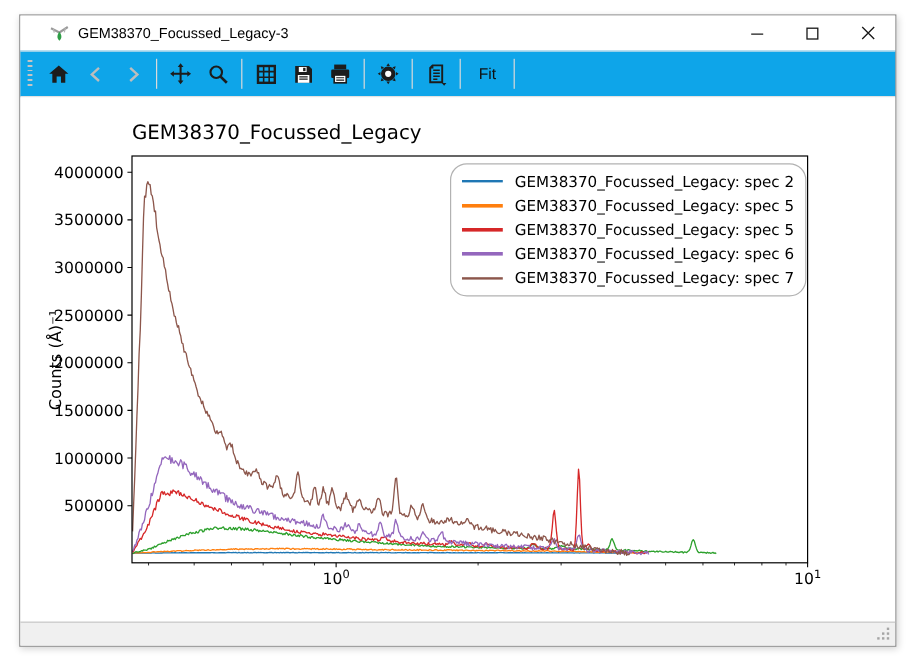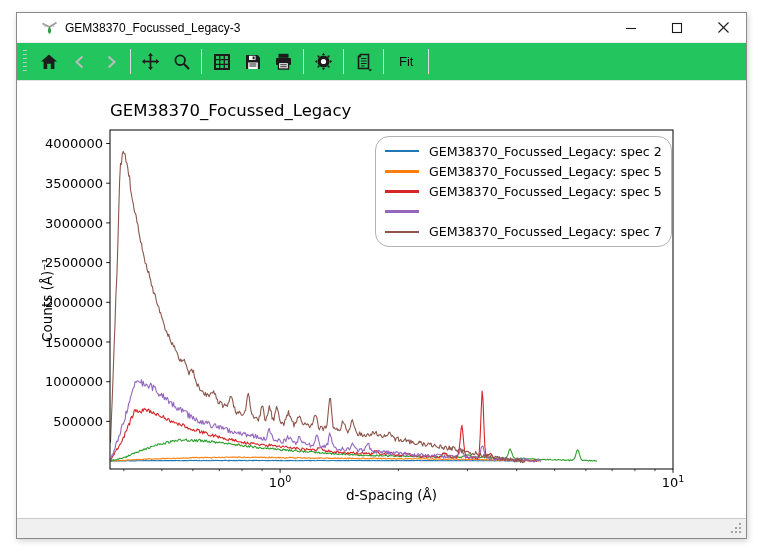--- a/index.html
+++ b/index.html
@@ -3,21 +3,21 @@
 <meta charset="utf-8">
 <style>
   *{box-sizing:border-box;margin:0;padding:0}
   html,body{width:767px;height:559px;background:#fff;font-family:"Liberation Sans",sans-serif;overflow:hidden;position:relative}
   .window{position:absolute;left:16px;top:12px;width:731px;height:527px;background:#fff;border:1px solid #8a8a8a;box-shadow:1px 2px 6px rgba(0,0,0,.18);display:flex;flex-direction:column}
   .titlebar{height:29px;display:flex;align-items:center;padding-left:24px;background:#fff;flex:0 0 auto}
   .app-icon{width:17px;height:17px;margin-right:7px;flex:0 0 auto}
   .title-text{font-size:12px;color:#000;white-space:nowrap}
   .win-controls{margin-left:auto;display:flex;height:100%}
   .win-btn{width:46px;height:100%;display:flex;align-items:center;justify-content:center}
-  .toolbar{height:39px;display:flex;align-items:center;background:#22c55e;border-top:1px solid #ededed;border-bottom:1px solid #e2e2e2;padding-left:4px;flex:0 0 auto}
+  .toolbar{height:39px;display:flex;align-items:center;background:#0ea5e9;border-top:1px solid #ededed;border-bottom:1px solid #e2e2e2;padding-left:4px;flex:0 0 auto}
   .tb-handle{width:4px;height:24px;margin:0 6px 0 2px;background:repeating-linear-gradient(to bottom,#c4c4c4 0 1.5px,rgba(0,0,0,0) 1.5px 4px)}
   .tb-btn{width:31px;height:31px;display:flex;align-items:center;justify-content:center;border-radius:3px}
   .tb-sep{width:1px;height:25px;background:#dadada;margin:0 4px}
   .fit-btn{font-size:13px;color:#101010;padding:0 11px;height:31px;display:flex;align-items:center}
   .canvas{flex:1;position:relative;background:#fff;overflow:hidden}
   #plot{position:absolute;left:0;top:0}
   .tl{font:13px "DejaVu Sans",sans-serif;fill:#000}
   .plot-title{position:absolute;left:93px;top:20px;width:563px;text-align:left;font:16.5px "DejaVu Sans",sans-serif;color:#000}
   .xlabel{position:absolute;left:93px;top:406px;width:563px;text-align:center;font:13.5px "DejaVu Sans",sans-serif;color:#000}
   .ylabel{position:absolute;left:-45px;top:211px;width:150px;text-align:center;transform:rotate(-90deg);font:13.5px "DejaVu Sans",sans-serif;color:#000}
@@ -180,37 +180,37 @@
         <text x="86" y="67.1" text-anchor="end" class="tl">4000000</text>
         <path d="M93.5 380.0L94.4 380.1L95.3 379.9L96.2 380.0L97.1 380.0L98.0 379.9L98.9 379.8L99.9 379.9L100.8 380.0L101.7 380.0L102.6 379.8L103.5 379.9L104.4 379.9L105.3 379.8L106.2 379.9L107.2 380.0L108.1 379.9L109.0 379.9L109.9 379.8L110.8 379.8L111.7 379.7L112.6 379.9L113.5 379.9L114.5 379.9L115.4 379.9L116.3 379.9L117.2 379.8L118.1 379.9L119.0 379.6L119.9 379.7L120.9 379.7L121.8 379.7L122.7 379.8L123.6 379.8L124.5 379.7L125.4 379.8L126.3 379.6L127.2 379.7L128.2 379.6L129.1 379.6L130.0 379.7L130.9 379.8L131.8 379.7L132.7 379.6L133.6 379.8L134.5 379.5L135.5 379.8L136.4 379.5L137.3 379.6L138.2 379.5L139.1 379.7L140.0 379.7L140.9 379.7L141.9 379.6L142.8 379.5L143.7 379.6L144.6 379.6L145.5 379.6L146.4 379.7L147.3 379.5L148.2 379.6L149.2 379.6L150.1 379.6L151.0 379.6L151.9 379.5L152.8 379.6L153.7 379.5L154.6 379.6L155.5 379.6L156.5 379.6L157.4 379.6L158.3 379.6L159.2 379.5L160.1 379.5L161.0 379.6L161.9 379.6L162.9 379.7L163.8 379.7L164.7 379.7L165.6 379.6L166.5 379.6L167.4 379.6L168.3 379.6L169.2 379.6L170.2 379.5L171.1 379.7L172.0 379.5L172.9 379.4L173.8 379.4L174.7 379.5L175.6 379.5L176.5 379.6L177.5 379.4L178.4 379.5L179.3 379.3L180.2 379.6L181.1 379.7L182.0 379.4L182.9 379.6L183.9 379.7L184.8 379.5L185.7 379.7L186.6 379.4L187.5 379.5L188.4 379.7L189.3 379.4L190.2 379.6L191.2 379.7L192.1 379.6L193.0 379.7L193.9 379.6L194.8 379.4L195.7 379.4L196.6 379.6L197.5 379.5L198.5 379.3L199.4 379.5L200.3 379.4L201.2 379.5L202.1 379.5L203.0 379.6L203.9 379.7L204.9 379.6L205.8 379.6L206.7 379.5L207.6 379.4L208.5 379.4L209.4 379.4L210.3 379.7L211.2 379.6L212.2 379.4L213.1 379.6L214.0 379.5L214.9 379.5L215.8 379.7L216.7 379.4L217.6 379.6L218.5 379.6L219.5 379.4L220.4 379.7L221.3 379.4L222.2 379.4L223.1 379.4L224.0 379.6L224.9 379.6L225.9 379.5L226.8 379.4L227.7 379.4L228.6 379.7L229.5 379.5L230.4 379.7L231.3 379.6L232.2 379.4L233.2 379.5L234.1 379.5L235.0 379.6L235.9 379.4L236.8 379.6L237.7 379.4L238.6 379.3L239.5 379.4L240.5 379.5L241.4 379.6L242.3 379.6L243.2 379.5L244.1 379.5L245.0 379.4L245.9 379.5L246.9 379.5L247.8 379.5L248.7 379.6L249.6 379.5L250.5 379.7L251.4 379.5L252.3 379.6L253.2 379.7L254.2 379.5L255.1 379.4L256.0 379.5L256.9 379.6L257.8 379.5L258.7 379.4L259.6 379.6L260.5 379.6L261.5 379.5L262.4 379.7L263.3 379.4L264.2 379.6L265.1 379.4L266.0 379.7L266.9 379.7L267.9 379.7L268.8 379.6L269.7 379.6L270.6 379.5L271.5 379.6L272.4 379.6L273.3 379.4L274.2 379.5L275.2 379.5L276.1 379.7L277.0 379.7L277.9 379.6L278.8 379.4L279.7 379.7L280.6 379.7L281.5 379.7L282.5 379.6L283.4 379.5L284.3 379.7L285.2 379.4L286.1 379.7L287.0 379.7L287.9 379.4L288.9 379.5L289.8 379.6L290.7 379.5L291.6 379.4L292.5 379.6L293.4 379.4L294.3 379.6L295.2 379.5L296.2 379.5L297.1 379.4L298.0 379.7L298.9 379.7L299.8 379.6L300.7 379.4L301.6 379.5L302.5 379.5L303.5 379.5L304.4 379.4L305.3 379.5L306.2 379.6L307.1 379.4L308.0 379.5L308.9 379.7L309.9 379.7L310.8 379.7L311.7 379.7L312.6 379.6L313.5 379.7L314.4 379.5L315.3 379.5L316.2 379.5L317.2 379.5L318.1 379.7L319.0 379.5L319.9 379.7L320.8 379.4L321.7 379.6L322.6 379.5L323.5 379.6L324.5 379.6L325.4 379.7L326.3 379.7L327.2 379.6L328.1 379.6L329.0 379.6L329.9 379.7L330.9 379.6L331.8 379.6L332.7 379.7L333.6 379.5L334.5 379.5L335.4 379.5L336.3 379.5L337.2 379.5L338.2 379.5L339.1 379.6L340.0 379.7L340.9 379.4L341.8 379.4L342.7 379.4L343.6 379.5L344.5 379.6L345.5 379.6L346.4 379.7L347.3 379.6L348.2 379.7L349.1 379.5L350.0 379.7L350.9 379.5L351.9 379.6L352.8 379.6L353.7 379.7L354.6 379.7L355.5 379.4L356.4 379.5L357.3 379.6L358.2 379.6L359.2 379.7L360.1 379.7L361.0 379.6L361.9 379.5L362.8 379.7L363.7 379.7L364.6 379.7L365.5 379.6L366.5 379.7L367.4 379.5L368.3 379.7L369.2 379.6L370.1 379.7L371.0 379.5L371.9 379.6L372.8 379.7L373.8 379.7L374.7 379.5L375.6 379.6L376.5 379.6L377.4 379.7L378.3 379.7L379.2 379.5L380.2 379.8L381.1 379.5L382.0 379.5L382.9 379.7L383.8 379.7L384.7 379.5L385.6 379.7L386.5 379.7L387.5 379.6L388.4 379.6L389.3 379.6L390.2 379.8L391.1 379.6L392.0 379.6L392.9 379.6L393.8 379.5L394.8 379.6L395.7 379.7L396.6 379.5L397.5 379.6L398.4 379.5L399.3 379.5L400.2 379.5L401.2 379.5L402.1 379.5L403.0 379.6L403.9 379.7L404.8 379.8L405.7 379.8L406.6 379.5L407.5 379.6L408.5 379.6L409.4 379.5L410.3 379.6L411.2 379.7L412.1 379.6L413.0 379.5L413.9 379.6L414.8 379.6L415.8 379.5L416.7 379.8L417.6 379.7L418.5 379.6L419.4 379.7L420.3 379.5L421.2 379.8L422.2 379.7L423.1 379.8L424.0 379.8L424.9 379.7L425.8 379.6L426.7 379.8L427.6 379.8L428.5 379.8L429.5 379.8L430.4 379.8L431.3 379.6L432.2 379.8L433.1 379.7L434.0 379.6L434.9 379.8L435.8 379.8L436.8 379.8L437.7 379.8L438.6 379.5L439.5 379.6L440.4 379.7L441.3 379.7L442.2 379.7L443.2 379.5L444.1 379.8L445.0 379.7L445.9 379.7L446.8 379.7L447.7 379.8L448.6 379.6L449.5 379.7L450.5 379.7L451.4 379.7L452.3 379.8L453.2 379.7L454.1 379.8L455.0 379.8L455.9 379.6L456.8 379.8L457.8 379.7L458.7 379.7L459.6 379.8L460.5 379.8L461.4 379.9L462.3 379.8L463.2 379.8L464.2 379.7L465.1 379.7L466.0 379.9L466.9 379.7L467.8 379.7L468.7 379.7L469.6 379.7L470.5 379.7L471.5 379.8L472.4 379.7L473.3 379.8L474.2 379.6L475.1 379.7L476.0 379.6L476.9 379.7L477.8 379.9L478.8 379.7L479.7 379.7L480.6 379.6L481.5 379.6L482.4 379.9L483.3 379.8L484.2 379.7L485.2 379.8L486.1 379.7L487.0 379.8L487.9 379.7L488.8 379.9L489.7 379.9L490.6 379.8L491.5 379.9L492.5 379.8L493.4 379.9L494.3 380.0L495.2 380.0L496.1 379.8L497.0 380.0L497.9 380.0L498.8 379.9L499.8 379.9L500.7 379.9L501.6 379.8L502.5 380.0L503.4 379.9L504.3 380.0L505.2 379.9L506.2 379.9L507.1 380.0L508.0 379.8" fill="none" stroke="#1f77b4" stroke-width="1.1" stroke-linejoin="round" clip-path="url(#fc)"></path>
         <path d="M93.5 380.1L94.4 379.8L95.3 379.8L96.2 379.7L97.1 379.6L98.0 380.0L98.9 379.6L99.9 379.8L100.8 379.8L101.7 379.4L102.6 379.4L103.5 379.6L104.4 379.5L105.3 379.5L106.2 379.3L107.2 379.4L108.1 379.6L109.0 379.4L109.9 378.9L110.8 378.8L111.7 378.8L112.6 379.2L113.5 378.9L114.5 378.8L115.4 378.8L116.3 378.7L117.2 378.5L118.1 378.7L119.0 378.9L119.9 378.3L120.8 378.6L121.8 378.6L122.7 378.3L123.6 378.7L124.5 378.8L125.4 378.4L126.3 378.4L127.2 378.0L128.1 378.0L129.1 378.4L130.0 378.1L130.9 377.9L131.8 377.9L132.7 377.8L133.6 377.8L134.5 378.5L135.5 378.2L136.4 378.0L137.3 377.9L138.2 377.7L139.1 377.9L140.0 377.8L140.9 378.1L141.8 377.8L142.8 378.0L143.7 377.9L144.6 377.8L145.5 377.2L146.4 377.4L147.3 377.4L148.2 377.9L149.1 377.2L150.1 377.6L151.0 377.2L151.9 377.2L152.8 377.3L153.7 377.7L154.6 377.7L155.5 377.4L156.4 377.1L157.4 377.4L158.3 377.6L159.2 377.4L160.1 377.1L161.0 377.0L161.9 377.3L162.8 377.5L163.7 377.0L164.7 377.1L165.6 377.3L166.5 376.8L167.4 377.0L168.3 377.1L169.2 377.0L170.1 377.1L171.1 377.3L172.0 377.0L172.9 376.8L173.8 376.6L174.7 376.9L175.6 376.3L176.5 376.9L177.4 376.3L178.4 376.8L179.3 376.2L180.2 376.5L181.1 376.8L182.0 377.1L182.9 376.4L183.8 376.7L184.7 376.4L185.7 376.6L186.6 377.0L187.5 376.4L188.4 376.3L189.3 376.6L190.2 376.3L191.1 376.6L192.0 376.5L193.0 376.5L193.9 377.1L194.8 376.9L195.7 376.2L196.6 376.3L197.5 376.3L198.4 376.4L199.3 376.6L200.3 376.5L201.2 376.5L202.1 376.1L203.0 376.5L203.9 376.7L204.8 376.1L205.7 376.4L206.7 376.7L207.6 376.6L208.5 376.0L209.4 376.0L210.3 376.1L211.2 376.2L212.1 376.4L213.0 376.3L214.0 375.9L214.9 376.6L215.8 375.8L216.7 376.2L217.6 376.1L218.5 376.1L219.4 376.1L220.3 376.7L221.3 375.9L222.2 375.9L223.1 376.0L224.0 376.1L224.9 376.7L225.8 376.7L226.7 376.0L227.6 376.0L228.6 376.8L229.5 376.5L230.4 376.4L231.3 376.4L232.2 376.5L233.1 376.8L234.0 376.6L234.9 376.3L235.9 376.4L236.8 375.9L237.7 376.3L238.6 376.1L239.5 376.2L240.4 376.4L241.3 376.3L242.3 376.9L243.2 376.0L244.1 376.3L245.0 376.0L245.9 376.7L246.8 376.3L247.7 376.1L248.6 376.9L249.6 376.8L250.5 376.7L251.4 376.9L252.3 376.0L253.2 376.8L254.1 376.7L255.0 376.0L255.9 376.4L256.9 376.7L257.8 376.8L258.7 376.5L259.6 376.9L260.5 376.8L261.4 376.1L262.3 377.0L263.2 376.3L264.2 376.9L265.1 376.7L266.0 376.6L266.9 376.9L267.8 377.2L268.7 377.2L269.6 376.5L270.5 377.0L271.5 376.8L272.4 376.3L273.3 376.4L274.2 376.3L275.1 376.5L276.0 376.4L276.9 377.2L277.9 376.9L278.8 377.1L279.7 377.2L280.6 376.4L281.5 376.5L282.4 376.7L283.3 376.6L284.2 377.0L285.2 377.1L286.1 376.8L287.0 377.1L287.9 376.6L288.8 377.4L289.7 377.0L290.6 377.1L291.5 376.8L292.5 376.7L293.4 377.4L294.3 377.2L295.2 377.0L296.1 377.3L297.0 377.4L297.9 377.4L298.8 377.1L299.8 377.1L300.7 377.2L301.6 376.8L302.5 377.5L303.4 376.8L304.3 376.8L305.2 377.1L306.1 377.3L307.1 377.2L308.0 377.6L308.9 377.1L309.8 376.7L310.7 377.0L311.6 377.4L312.5 377.3L313.5 377.5L314.4 377.4L315.3 377.3L316.2 377.5L317.1 377.5L318.0 376.8L318.9 377.5L319.8 377.4L320.8 376.9L321.7 377.1L322.6 377.6L323.5 377.4L324.4 376.9L325.3 377.5L326.2 377.7L327.1 377.6L328.1 377.1L329.0 377.6L329.9 377.6L330.8 376.9L331.7 377.8L332.6 376.9L333.5 377.0L334.4 377.7L335.4 377.4L336.3 377.4L337.2 377.5L338.1 377.5L339.0 377.6L339.9 377.8L340.8 377.1L341.8 377.3L342.7 377.7L343.6 377.8L344.5 377.6L345.4 377.1L346.3 377.0L347.2 377.3L348.1 377.9L349.1 377.6L350.0 377.5L350.9 377.6L351.8 377.8L352.7 377.9L353.6 377.1L354.5 377.8L355.4 377.1L356.4 377.1L357.3 377.1L358.2 377.2L359.1 377.2L360.0 377.9L360.9 377.4L361.8 377.4L362.7 377.8L363.7 377.2L364.6 378.0L365.5 377.5L366.4 377.4L367.3 377.5L368.2 377.3L369.1 378.0L370.0 377.8L371.0 377.5L371.9 377.5L372.8 377.6L373.7 377.9L374.6 377.9L375.5 378.0L376.4 377.6L377.4 377.4L378.3 377.9L379.2 378.2L380.1 377.7L381.0 377.9L381.9 377.6L382.8 377.6L383.7 377.9L384.7 377.6L385.6 378.0L386.5 378.2L387.4 377.9L388.3 377.5L389.2 377.8L390.1 378.1L391.0 377.5L392.0 377.7L392.9 377.6L393.8 377.7L394.7 377.9L395.6 378.2L396.5 377.7L397.4 377.5L398.3 377.5L399.3 377.8L400.2 378.1L401.1 377.8L402.0 377.5L402.9 378.0L403.8 377.9L404.7 378.0L405.6 378.0L406.6 377.8L407.5 377.6L408.4 378.1L409.3 377.7L410.2 377.7L411.1 378.4L412.0 378.2L413.0 378.2L413.9 377.9L414.8 378.0L415.7 377.6L416.6 378.4L417.5 378.4L418.4 378.1L419.3 377.9L420.3 378.0L421.2 378.2L422.1 378.3L423.0 377.8L423.9 378.4L424.8 378.5L425.7 378.5L426.6 378.3L427.6 377.9L428.5 378.5L429.4 378.3L430.3 378.4L431.2 378.3L432.1 377.8L433.0 378.2L433.9 378.2L434.9 378.0L435.8 377.8L436.7 378.4L437.6 378.1L438.5 377.9L439.4 377.9L440.3 378.0L441.2 378.6L442.2 378.6L443.1 378.3L444.0 378.2L444.9 378.1L445.8 378.2L446.7 378.4L447.6 378.7L448.6 378.3L449.5 378.7L450.4 378.8L451.3 378.2L452.2 378.7L453.1 378.1L454.0 378.6L454.9 378.2L455.9 378.6L456.8 378.7L457.7 378.3L458.6 378.2L459.5 378.4L460.4 378.4L461.3 378.3L462.2 378.4L463.2 378.8L464.1 378.7L465.0 378.4L465.9 378.7L466.8 378.6L467.7 378.9L468.6 378.8L469.5 378.5L470.5 378.9L471.4 379.1L472.3 378.7L473.2 378.7L474.1 378.7L475.0 378.7L475.9 379.0L476.8 378.7L477.8 378.8L478.7 378.7L479.6 379.2L480.5 379.3L481.4 379.3L482.3 379.3L483.2 379.3L484.2 378.8L485.1 378.7L486.0 379.3L486.9 379.3L487.8 379.1L488.7 379.1L489.6 379.1L490.5 378.8L491.5 379.4L492.4 378.9L493.3 379.4L494.2 379.5L495.1 379.0L496.0 379.4L496.9 379.5L497.8 379.3L498.8 379.4L499.7 379.4L500.6 379.2L501.5 379.4L502.4 379.2L503.3 379.4L504.2 379.7L505.1 379.4L506.1 379.7L507.0 379.3L507.9 379.5L508.8 379.7L509.7 379.6L510.6 379.9L511.5 379.6L512.4 379.5L513.4 379.5L514.3 379.9L515.2 379.6L516.1 379.8L517.0 379.9L517.9 380.0L518.8 379.8L519.8 379.9" fill="none" stroke="#ff7f0e" stroke-width="1.1" stroke-linejoin="round" clip-path="url(#fc)"></path>
         <path d="M93.5 380.3L94.4 380.1L95.3 379.3L96.2 378.8L97.1 378.9L98.0 379.2L98.9 378.8L99.9 378.7L100.8 377.9L101.7 378.2L102.6 377.3L103.5 377.5L104.4 377.5L105.3 377.6L106.3 376.5L107.2 376.2L108.1 375.9L109.0 376.6L109.9 375.1L110.8 375.7L111.7 374.1L112.7 374.8L113.6 374.1L114.5 373.1L115.4 372.6L116.3 372.4L117.2 372.4L118.1 371.5L119.1 371.7L120.0 371.0L120.9 371.5L121.8 371.1L122.7 369.2L123.6 369.8L124.5 369.3L125.5 369.7L126.4 368.0L127.3 368.6L128.2 367.6L129.1 368.6L130.0 367.0L130.9 366.6L131.9 367.5L132.8 367.2L133.7 365.3L134.6 365.4L135.5 365.2L136.4 365.3L137.3 365.3L138.3 363.8L139.2 364.1L140.1 364.6L141.0 362.8L141.9 362.7L142.8 363.7L143.7 362.9L144.7 363.3L145.6 363.5L146.5 361.9L147.4 363.0L148.3 363.0L149.2 361.0L150.1 360.6L151.1 360.6L152.0 362.2L152.9 362.0L153.8 359.8L154.7 360.5L155.6 359.4L156.5 359.7L157.5 360.6L158.4 359.3L159.3 359.9L160.2 360.2L161.1 359.0L162.0 358.2L162.9 358.3L163.9 359.1L164.8 360.1L165.7 359.3L166.6 359.1L167.5 359.3L168.4 358.4L169.3 358.1L170.3 360.2L171.2 359.6L172.1 360.3L173.0 360.3L173.9 359.0L174.8 358.5L175.7 360.1L176.7 360.4L177.6 358.6L178.5 360.2L179.4 358.8L180.3 360.7L181.2 359.2L182.1 358.4L183.1 358.5L184.0 360.8L184.9 359.1L185.8 360.2L186.7 360.9L187.6 359.0L188.5 360.4L189.5 359.2L190.4 360.9L191.3 361.1L192.2 360.2L193.1 361.7L194.0 361.1L194.9 359.6L195.9 360.2L196.8 361.2L197.7 360.6L198.6 362.1L199.5 361.0L200.4 361.7L201.3 361.8L202.3 360.8L203.2 361.8L204.1 361.8L205.0 361.6L205.9 361.4L206.8 362.1L207.7 362.9L208.7 362.2L209.6 362.8L210.5 363.1L211.4 361.9L212.3 362.6L213.2 362.3L214.1 363.1L215.1 363.5L216.0 363.3L216.9 363.7L217.8 363.4L218.7 364.6L219.6 363.7L220.5 364.4L221.5 362.8L222.4 363.5L223.3 365.0L224.2 364.0L225.1 364.5L226.0 365.5L226.9 365.5L227.9 364.2L228.8 364.6L229.7 365.8L230.6 365.9L231.5 364.9L232.4 366.2L233.3 364.6L234.3 365.0L235.2 365.6L236.1 366.8L237.0 365.8L237.9 365.1L238.8 365.7L239.7 367.2L240.7 366.7L241.6 367.5L242.5 366.2L243.4 366.2L244.3 367.5L245.2 367.3L246.1 367.9L247.1 367.0L248.0 367.0L248.9 367.1L249.8 367.7L250.7 366.7L251.6 367.8L252.5 368.1L253.5 367.0L254.4 367.8L255.3 367.3L256.2 367.0L257.1 368.4L258.0 367.6L258.9 368.5L259.9 368.6L260.8 367.8L261.7 368.0L262.6 368.4L263.5 369.4L264.4 369.6L265.3 369.5L266.3 367.9L267.2 369.0L268.1 368.4L269.0 369.6L269.9 368.6L270.8 368.9L271.7 370.1L272.7 368.6L273.6 370.0L274.5 368.9L275.4 370.5L276.3 370.4L277.2 369.6L278.1 369.3L279.1 369.3L280.0 369.9L280.9 370.5L281.8 370.7L282.7 371.0L283.6 369.8L284.5 370.0L285.5 370.0L286.4 371.2L287.3 370.1L288.2 370.9L289.1 371.0L290.0 370.8L290.9 371.3L291.9 371.2L292.8 370.2L293.7 370.4L294.6 370.5L295.5 370.4L296.4 370.8L297.3 371.0L298.3 372.0L299.2 370.8L300.1 371.7L301.0 371.9L301.9 371.2L302.8 372.4L303.7 372.3L304.7 372.2L305.6 371.3L306.5 372.5L307.4 372.2L308.3 371.6L309.2 372.2L310.1 372.8L311.1 372.2L312.0 372.1L312.9 372.3L313.8 372.1L314.7 373.3L315.6 371.9L316.5 372.9L317.5 373.2L318.4 372.5L319.3 372.7L320.2 373.2L321.1 373.4L322.0 373.2L322.9 373.2L323.9 373.2L324.8 373.1L325.7 373.6L326.6 372.4L327.5 372.8L328.4 373.9L329.3 372.9L330.3 372.9L331.2 373.4L332.1 374.0L333.0 374.1L333.9 373.6L334.8 373.2L335.7 374.1L336.7 373.6L337.6 373.7L338.5 374.0L339.4 373.8L340.3 373.8L341.2 374.5L342.1 374.6L343.1 374.5L344.0 373.6L344.9 374.8L345.8 374.6L346.7 375.0L347.6 374.2L348.5 374.3L349.5 374.3L350.4 374.6L351.3 374.7L352.2 374.2L353.1 374.9L354.0 373.7L354.9 375.1L355.9 374.6L356.8 375.1L357.7 374.8L358.6 375.1L359.5 373.9L360.4 374.2L361.3 375.1L362.3 374.9L363.2 374.3L364.1 374.1L365.0 375.1L365.9 375.0L366.8 374.8L367.7 374.8L368.7 374.4L369.6 374.2L370.5 375.5L371.4 375.4L372.3 374.4L373.2 374.7L374.1 374.8L375.1 374.8L376.0 374.8L376.9 375.3L377.8 375.5L378.7 375.1L379.6 375.1L380.5 374.7L381.5 375.5L382.4 375.7L383.3 375.2L384.2 375.8L385.1 374.8L386.0 374.7L386.9 375.3L387.9 375.0L388.8 375.8L389.7 375.3L390.6 375.0L391.5 375.5L392.4 375.2L393.3 375.3L394.3 375.5L395.2 375.7L396.1 375.8L397.0 375.7L397.9 375.6L398.8 375.1L399.7 375.9L400.7 375.8L401.6 375.7L402.5 376.3L403.4 376.3L404.3 375.8L405.2 375.8L406.1 376.2L407.1 375.1L408.0 375.6L408.9 375.4L409.8 376.3L410.7 376.2L411.6 376.3L412.5 375.4L413.5 376.2L414.4 375.4L415.3 375.8L416.2 375.8L417.1 376.0L418.0 376.5L418.9 376.6L419.9 375.2L420.8 376.0L421.7 376.2L422.6 375.5L423.5 374.9L424.4 375.0L425.3 373.5L426.3 372.9L427.2 372.0L428.1 372.2L429.0 373.5L429.9 374.1L430.8 374.2L431.7 375.9L432.7 375.3L433.6 376.6L434.5 376.7L435.4 375.8L436.3 376.2L437.2 375.7L438.1 376.4L439.1 375.9L440.0 375.5L440.9 376.2L441.8 375.9L442.7 376.8L443.6 376.1L444.5 376.4L445.5 375.3L446.4 375.1L447.3 374.9L448.2 374.2L449.1 373.6L450.0 374.4L450.9 373.7L451.9 374.3L452.8 374.1L453.7 374.4L454.6 375.5L455.5 375.7L456.4 375.8L457.3 375.9L458.3 376.2L459.2 376.1L460.1 375.9L461.0 376.3L461.9 376.5L462.8 377.0L463.7 376.4L464.7 376.3L465.6 376.0L466.5 375.9L467.4 377.0L468.3 376.2L469.2 376.0L470.1 377.1L471.1 376.7L472.0 376.4L472.9 376.4L473.8 377.4L474.7 376.7L475.6 376.8L476.5 376.2L477.5 376.8L478.4 377.4L479.3 377.2L480.2 376.3L481.1 377.1L482.0 377.1L482.9 377.2L483.9 376.9L484.8 377.3L485.7 377.3L486.6 377.6L487.5 377.5L488.4 376.5L489.3 376.7L490.3 375.0L491.2 372.9L492.1 369.3L493.0 367.9L493.9 369.6L494.8 371.7L495.7 374.4L496.7 376.6L497.6 377.1L498.5 377.7L499.4 377.3L500.3 377.9L501.2 378.1L502.1 377.8L503.1 377.5L504.0 376.9L504.9 378.0L505.8 377.5L506.7 377.1L507.6 377.3L508.5 377.8L509.5 377.9L510.4 378.3L511.3 377.7L512.2 378.1L513.1 377.8L514.0 378.2L514.9 377.8L515.9 377.4L516.8 378.3L517.7 377.9L518.6 378.4L519.5 378.6L520.4 378.2L521.3 377.9L522.3 378.5L523.2 378.7L524.1 378.6L525.0 378.6L525.9 378.4L526.8 378.5L527.7 378.3L528.7 379.0L529.6 378.7L530.5 378.2L531.4 379.0L532.3 378.3L533.2 378.2L534.1 378.7L535.1 379.0L536.0 379.1L536.9 378.8L537.8 378.4L538.7 379.0L539.6 379.1L540.5 379.0L541.5 378.4L542.4 378.7L543.3 378.8L544.2 379.4L545.1 379.1L546.0 378.5L546.9 379.2L547.9 379.1L548.8 379.6L549.7 379.0L550.6 379.0L551.5 378.7L552.4 379.8L553.3 378.9L554.3 379.1L555.2 379.5L556.1 378.6L557.0 378.0L557.9 376.6L558.8 373.7L559.7 370.1L560.7 368.8L561.6 370.0L562.5 373.4L563.4 376.2L564.3 378.4L565.2 379.4L566.1 379.5L567.1 379.1L568.0 379.4L568.9 379.4L569.8 379.3L570.7 379.5L571.6 380.1L572.5 379.2L573.5 379.9L574.4 379.6L575.3 380.1L576.2 379.8L577.1 379.3L578.0 380.1L578.9 379.8L579.9 380.3" fill="none" stroke="#2ca02c" stroke-width="1.1" stroke-linejoin="round" clip-path="url(#fc)"></path>
         <path d="M93.5 379.0L94.4 378.2L95.3 375.9L96.2 374.6L97.1 373.7L98.0 370.8L98.9 369.5L99.9 367.6L100.8 368.4L101.7 365.9L102.6 363.7L103.5 363.0L104.4 361.5L105.3 359.5L106.2 356.1L107.2 356.5L108.1 351.4L109.0 350.2L109.9 349.1L110.8 344.9L111.7 342.6L112.6 343.8L113.5 337.8L114.5 335.4L115.4 336.9L116.3 334.0L117.2 329.4L118.1 328.5L119.0 330.9L119.9 328.8L120.9 331.4L121.8 330.9L122.7 330.0L123.6 331.1L124.5 332.0L125.4 328.1L126.3 330.1L127.2 327.3L128.2 328.3L129.1 328.7L130.0 330.5L130.9 328.4L131.8 328.0L132.7 331.8L133.6 329.5L134.5 332.0L135.5 332.4L136.4 330.7L137.3 332.5L138.2 333.3L139.1 334.5L140.0 332.6L140.9 332.6L141.9 334.6L142.8 335.2L143.7 335.9L144.6 336.4L145.5 336.0L146.4 334.4L147.3 337.5L148.2 337.2L149.2 339.1L150.1 339.3L151.0 337.5L151.9 337.8L152.8 340.2L153.7 341.4L154.6 339.9L155.5 341.1L156.5 340.3L157.4 341.9L158.3 341.7L159.2 341.8L160.1 342.4L161.0 344.2L161.9 342.0L162.9 343.5L163.8 344.4L164.7 345.1L165.6 342.9L166.5 343.1L167.4 344.2L168.3 346.8L169.2 346.6L170.2 346.1L171.1 348.1L172.0 347.4L172.9 347.7L173.8 348.8L174.7 348.6L175.6 349.5L176.5 348.4L177.5 350.1L178.4 350.0L179.3 350.0L180.2 348.0L181.1 348.8L182.0 348.5L182.9 352.0L183.9 351.3L184.8 349.9L185.7 352.9L186.6 350.1L187.5 352.1L188.4 350.9L189.3 351.2L190.2 352.3L191.2 354.2L192.1 354.8L193.0 354.9L193.9 355.1L194.8 354.6L195.7 353.0L196.6 355.9L197.5 354.6L198.5 353.6L199.4 355.2L200.3 355.3L201.2 357.1L202.1 354.8L203.0 356.6L203.9 356.6L204.9 356.7L205.8 356.6L206.7 358.1L207.6 357.1L208.5 358.4L209.4 358.7L210.3 359.1L211.2 359.7L212.2 357.6L213.1 358.3L214.0 358.9L214.9 357.5L215.8 359.9L216.7 358.7L217.6 360.2L218.5 358.4L219.5 360.0L220.4 360.7L221.3 360.8L222.2 360.7L223.1 361.0L224.0 360.7L224.9 361.9L225.9 361.5L226.8 362.3L227.7 360.5L228.6 362.9L229.5 363.0L230.4 361.0L231.3 362.6L232.2 363.0L233.2 363.5L234.1 361.4L235.0 362.1L235.9 361.9L236.8 362.1L237.7 362.5L238.6 363.0L239.5 363.1L240.5 362.8L241.4 363.8L242.3 364.4L243.2 364.2L244.1 363.3L245.0 363.4L245.9 363.1L246.9 363.8L247.8 363.8L248.7 365.2L249.6 364.3L250.5 365.5L251.4 365.3L252.3 362.9L253.2 364.7L254.2 363.5L255.1 364.2L256.0 365.0L256.9 364.4L257.8 364.5L258.7 364.4L259.6 366.1L260.5 365.2L261.5 365.1L262.4 364.8L263.3 366.3L264.2 366.6L265.1 365.5L266.0 364.9L266.9 365.7L267.9 366.0L268.8 365.0L269.7 365.6L270.6 366.5L271.5 366.9L272.4 366.9L273.3 366.1L274.2 367.4L275.2 367.4L276.1 367.2L277.0 366.4L277.9 366.7L278.8 368.4L279.7 366.3L280.6 367.1L281.5 367.2L282.5 368.7L283.4 369.1L284.3 369.2L285.2 366.9L286.1 367.5L287.0 367.7L287.9 369.6L288.9 368.8L289.8 367.4L290.7 368.5L291.6 368.4L292.5 368.8L293.4 368.0L294.3 369.4L295.2 368.0L296.2 368.2L297.1 368.2L298.0 370.1L298.9 369.3L299.8 369.3L300.7 366.8L301.6 366.9L302.5 367.0L303.5 366.6L304.4 366.3L305.3 368.4L306.2 369.5L307.1 369.0L308.0 369.7L308.9 370.9L309.9 369.8L310.8 370.8L311.7 368.9L312.6 370.6L313.5 370.2L314.4 370.4L315.3 371.1L316.2 371.8L317.2 371.1L318.1 370.9L319.0 371.9L319.9 370.0L320.8 370.1L321.7 371.9L322.6 371.4L323.5 371.2L324.5 371.7L325.4 372.4L326.3 371.2L327.2 370.9L328.1 371.6L329.0 372.3L329.9 372.6L330.9 371.4L331.8 372.9L332.7 372.4L333.6 371.2L334.5 371.5L335.4 372.0L336.3 370.9L337.2 372.2L338.2 372.8L339.1 373.1L340.0 371.1L340.9 373.1L341.8 373.0L342.7 372.9L343.6 372.5L344.5 372.1L345.5 371.3L346.4 372.9L347.3 372.0L348.2 372.7L349.1 371.6L350.0 372.8L350.9 372.4L351.9 371.9L352.8 373.4L353.7 374.0L354.6 371.8L355.5 372.7L356.4 372.1L357.3 369.5L358.2 370.6L359.2 369.6L360.1 370.7L361.0 370.6L361.9 372.1L362.8 373.2L363.7 373.4L364.6 373.3L365.5 373.2L366.5 373.2L367.4 372.4L368.3 373.4L369.2 373.1L370.1 372.3L371.0 370.7L371.9 371.4L372.9 371.6L373.8 371.6L374.7 371.2L375.6 372.6L376.5 373.4L377.4 373.7L378.3 374.9L379.2 374.0L380.2 374.5L381.1 373.6L382.0 374.4L382.9 375.3L383.8 374.3L384.7 374.4L385.6 374.0L386.5 372.9L387.5 372.0L388.4 371.4L389.3 372.8L390.2 372.6L391.1 373.3L392.0 373.0L392.9 374.1L393.9 374.4L394.8 374.5L395.7 375.3L396.6 374.4L397.5 374.6L398.4 375.3L399.3 374.5L400.2 375.6L401.2 374.7L402.1 374.6L403.0 375.1L403.9 376.4L404.8 376.5L405.7 374.9L406.6 374.2L407.5 375.8L408.5 374.9L409.4 376.2L410.3 374.3L411.2 375.0L412.1 375.6L413.0 375.0L413.9 376.2L414.9 374.9L415.8 375.7L416.7 374.8L417.6 375.0L418.5 376.0L419.4 376.1L420.3 376.3L421.2 376.5L422.2 376.7L423.1 375.5L424.0 375.9L424.9 374.1L425.8 372.3L426.7 372.0L427.6 372.6L428.5 372.2L429.5 372.7L430.4 375.1L431.3 374.9L432.2 375.0L433.1 375.3L434.0 376.4L434.9 377.1L435.8 376.9L436.8 376.7L437.7 375.2L438.6 375.8L439.5 377.1L440.4 375.3L441.3 372.6L442.2 367.6L443.2 358.6L444.1 347.9L445.0 344.3L445.9 352.6L446.8 362.7L447.7 370.2L448.6 374.8L449.5 376.7L450.5 376.1L451.4 377.2L452.3 377.2L453.2 375.8L454.1 376.3L455.0 376.1L455.9 377.1L456.8 376.6L457.8 376.7L458.7 377.6L459.6 376.8L460.5 378.1L461.4 376.1L462.3 370.4L463.2 354.7L464.2 329.4L465.1 310.0L466.0 318.8L466.9 344.3L467.8 364.2L468.7 373.1L469.6 376.8L470.5 374.5L471.5 373.9L472.4 373.4L473.3 372.3L474.2 372.9L475.1 374.7L476.0 376.7L476.9 377.8L477.8 377.3L478.8 377.8L479.7 377.9L480.6 378.7L481.5 378.1L482.4 377.5L483.3 378.6L484.2 378.8L485.2 378.9L486.1 378.0L487.0 378.1L487.9 377.8L488.8 378.3L489.7 377.6L490.6 377.7L491.5 379.4L492.5 378.2L493.4 377.8L494.3 377.9L495.2 378.4L496.1 377.9L497.0 379.5L497.9 378.9L498.8 378.3L499.8 378.4L500.7 378.2L501.6 380.1L502.5 378.7L503.4 379.5L504.3 380.0L505.2 378.5L506.2 379.2L507.1 379.9L508.0 378.6L508.9 379.0L509.8 378.6L510.7 378.9L511.6 379.9L512.5 379.8L513.5 380.5L514.4 380.4L515.3 379.4L516.2 379.7L517.1 379.4L518.0 378.6L518.9 380.2L519.8 380.4L520.8 379.8L521.7 379.6L522.6 379.2L523.5 379.2" fill="none" stroke="#d62728" stroke-width="1.1" stroke-linejoin="round" clip-path="url(#fc)"></path>
         <path d="M93.5 378.4L94.4 376.5L95.3 373.1L96.2 373.3L97.1 369.1L98.0 367.7L98.9 362.5L99.9 359.9L100.8 360.6L101.7 355.3L102.6 354.7L103.5 352.1L104.4 345.6L105.3 343.0L106.2 343.2L107.2 340.8L108.1 338.3L109.0 330.1L109.9 332.0L110.8 328.2L111.7 322.2L112.6 321.1L113.5 316.1L114.5 313.4L115.4 309.6L116.3 307.1L117.2 305.9L118.1 300.5L119.0 301.5L119.9 300.1L120.9 299.8L121.8 300.6L122.7 301.3L123.6 301.8L124.5 298.7L125.4 305.1L126.3 300.4L127.2 304.5L128.2 304.9L129.1 303.0L130.0 303.9L130.9 305.3L131.8 307.2L132.7 304.6L133.6 302.1L134.5 303.6L135.5 309.6L136.4 304.0L137.3 305.9L138.2 305.8L139.1 309.7L140.0 311.9L140.9 312.5L141.9 315.2L142.8 313.5L143.7 314.4L144.6 312.2L145.5 316.4L146.4 312.8L147.3 318.6L148.2 316.4L149.2 318.9L150.1 316.3L151.0 318.0L151.9 322.6L152.8 320.6L153.7 320.7L154.6 320.7L155.5 325.8L156.5 321.3L157.4 326.0L158.3 325.8L159.2 327.8L160.1 329.3L161.0 326.6L161.9 329.1L162.9 326.8L163.8 326.6L164.7 331.3L165.6 327.7L166.5 330.4L167.4 329.7L168.3 329.7L169.2 329.8L170.2 330.6L171.1 336.9L172.0 331.8L172.9 337.4L173.8 333.7L174.7 334.8L175.6 338.1L176.5 335.5L177.5 339.2L178.4 339.8L179.3 336.8L180.2 339.1L181.1 341.7L182.0 340.9L182.9 342.4L183.9 339.4L184.8 343.1L185.7 339.5L186.6 343.2L187.5 342.9L188.4 340.9L189.3 340.2L190.2 342.6L191.2 340.3L192.1 341.3L193.0 343.5L193.9 346.3L194.8 346.7L195.7 346.0L196.6 344.2L197.5 342.9L198.5 343.0L199.4 346.6L200.3 346.6L201.2 344.7L202.1 348.1L203.0 344.6L203.9 344.9L204.9 348.1L205.8 345.6L206.7 348.2L207.6 347.2L208.5 346.9L209.4 346.6L210.3 346.9L211.2 351.6L212.2 347.8L213.1 352.1L214.0 350.2L214.9 350.7L215.8 352.5L216.7 352.5L217.6 350.4L218.5 351.3L219.5 352.5L220.4 351.9L221.3 351.0L222.2 353.3L223.1 350.7L224.0 353.2L224.9 354.4L225.9 352.4L226.8 351.3L227.7 352.7L228.6 351.8L229.5 355.8L230.4 353.5L231.3 354.4L232.2 354.3L233.2 355.3L234.1 353.5L235.0 354.7L235.9 352.8L236.8 357.0L237.7 356.4L238.6 353.2L239.5 357.4L240.5 354.6L241.4 357.4L242.3 356.9L243.2 357.8L244.1 356.4L245.0 358.7L245.9 359.2L246.9 356.0L247.8 359.0L248.7 359.1L249.6 358.0L250.5 353.2L251.4 348.9L252.3 347.4L253.2 351.9L254.2 352.6L255.1 354.0L256.0 357.5L256.9 359.7L257.8 359.5L258.7 359.3L259.6 359.7L260.5 360.6L261.5 357.7L262.4 358.5L263.3 359.7L264.2 361.9L265.1 362.1L266.0 362.0L266.9 358.2L267.9 358.1L268.8 360.5L269.7 357.7L270.6 354.6L271.5 358.1L272.4 357.5L273.3 356.2L274.2 357.5L275.2 359.9L276.1 361.3L277.0 360.4L277.9 361.2L278.8 363.5L279.7 361.0L280.6 361.1L281.5 355.5L282.5 355.4L283.4 358.0L284.3 359.7L285.2 361.6L286.1 360.8L287.0 362.0L287.9 361.4L288.9 363.2L289.8 363.7L290.7 363.8L291.6 363.1L292.5 362.1L293.4 366.2L294.3 364.8L295.2 364.1L296.2 364.9L297.1 362.0L298.0 360.5L298.9 355.3L299.8 354.2L300.7 355.4L301.6 359.0L302.5 362.8L303.5 366.6L304.4 366.6L305.3 365.0L306.2 366.2L307.1 364.0L308.0 366.7L308.9 364.4L309.9 362.6L310.8 363.6L311.7 356.4L312.6 351.8L313.5 354.6L314.4 357.0L315.3 362.1L316.2 363.4L317.2 366.1L318.1 366.1L319.0 366.9L319.9 368.7L320.8 369.0L321.7 368.9L322.6 368.3L323.5 369.6L324.5 368.8L325.4 366.1L326.3 368.5L327.2 369.1L328.1 369.7L329.0 369.8L329.9 367.4L330.9 366.4L331.8 368.0L332.7 368.9L333.6 366.3L334.5 364.1L335.4 362.1L336.3 363.8L337.2 364.8L338.2 366.5L339.1 367.2L340.0 367.9L340.9 370.7L341.8 370.0L342.7 367.8L343.6 367.9L344.5 367.6L345.5 370.5L346.4 369.0L347.3 369.6L348.2 366.4L349.1 365.0L350.0 363.9L350.9 362.5L351.9 362.3L352.8 368.1L353.7 367.3L354.6 369.5L355.5 369.9L356.4 370.4L357.3 371.7L358.2 369.7L359.2 372.3L360.1 370.9L361.0 369.4L361.9 369.5L362.8 370.2L363.7 371.5L364.6 370.6L365.5 372.1L366.5 369.7L367.4 369.9L368.3 371.7L369.2 369.9L370.1 373.0L371.0 369.9L371.9 373.6L372.9 370.9L373.8 374.1L374.7 373.1L375.6 373.1L376.5 370.9L377.4 372.2L378.3 371.7L379.2 370.6L380.2 370.9L381.1 371.5L382.0 374.3L382.9 371.4L383.8 371.4L384.7 372.6L385.6 373.0L386.5 374.6L387.5 371.4L388.4 371.6L389.3 374.7L390.2 374.2L391.1 372.3L392.0 372.7L392.9 372.5L393.9 373.1L394.8 374.7L395.7 373.5L396.6 375.4L397.5 372.7L398.4 375.5L399.3 374.8L400.2 374.0L401.2 372.7L402.1 373.6L403.0 374.7L403.9 373.1L404.8 372.5L405.7 373.7L406.6 376.1L407.5 375.6L408.5 373.4L409.4 374.7L410.3 375.1L411.2 373.2L412.1 375.1L413.0 375.7L413.9 376.1L414.9 373.9L415.8 374.5L416.7 375.0L417.6 373.3L418.5 375.9L419.4 373.7L420.3 373.1L421.2 373.3L422.2 373.5L423.1 373.7L424.0 373.4L424.9 376.1L425.8 375.1L426.7 377.2L427.6 373.9L428.5 376.8L429.5 376.0L430.4 376.6L431.3 375.6L432.2 376.6L433.1 374.0L434.0 374.6L434.9 374.6L435.8 374.5L436.8 376.6L437.7 376.4L438.6 374.9L439.5 374.4L440.4 374.0L441.3 373.4L442.2 372.4L443.2 369.9L444.1 369.8L445.0 367.9L445.9 371.1L446.8 373.4L447.7 375.1L448.6 377.1L449.5 374.5L450.5 375.2L451.4 376.9L452.3 376.2L453.2 376.9L454.1 375.7L455.0 377.5L455.9 377.6L456.8 375.7L457.8 375.3L458.7 375.6L459.6 377.0L460.5 376.2L461.4 375.7L462.3 376.3L463.2 371.9L464.2 366.8L465.1 365.4L466.0 365.0L466.9 369.3L467.8 372.5L468.7 375.1L469.6 375.6L470.5 376.3L471.5 376.3L472.4 378.8L473.3 379.0L474.2 378.4L475.1 376.0L476.0 376.0L476.9 377.5L477.8 379.1L478.8 378.6L479.7 377.6L480.6 376.6L481.5 378.2L482.4 376.1L483.3 379.6L484.2 377.0L485.2 376.6L486.1 376.4L487.0 377.0L487.9 378.5L488.8 378.0L489.7 377.0L490.6 377.4L491.5 377.7L492.5 378.8L493.4 378.3L494.3 379.0L495.2 379.4L496.1 378.3L497.0 379.1L497.9 378.4L498.8 377.6L499.8 379.8L500.7 379.5L501.6 379.7L502.5 378.9L503.4 377.7L504.3 378.9L505.2 378.2L506.2 379.3L507.1 380.5L508.0 377.4L508.9 379.8L509.8 377.6L510.7 378.6L511.6 378.7L512.5 380.0L513.5 380.1L514.4 380.4L515.3 379.8L516.2 380.1L517.1 381.1L518.0 380.0L518.9 379.8L519.8 379.4L520.8 378.6L521.7 380.0L522.6 378.6L523.5 381.1" fill="none" stroke="#9467bd" stroke-width="1.1" stroke-linejoin="round" clip-path="url(#fc)"></path>
         <path d="M93.5 361.8L94.4 337.9L95.3 316.1L96.2 291.9L97.1 265.4L98.0 243.0L98.9 214.1L99.9 193.9L100.8 165.3L101.7 131.8L102.6 100.2L103.5 82.4L104.4 83.3L105.3 73.0L106.2 70.4L107.2 72.8L108.1 72.9L109.0 81.0L109.9 82.2L110.8 87.2L111.7 95.3L112.6 94.8L113.5 108.4L114.5 114.0L115.4 119.0L116.3 122.9L117.2 129.5L118.1 132.4L119.0 133.8L119.9 141.0L120.9 143.5L121.8 151.1L122.7 155.7L123.6 161.4L124.5 162.0L125.4 169.4L126.3 172.0L127.2 176.7L128.2 182.5L129.1 182.7L130.0 188.1L130.9 191.5L131.8 190.4L132.7 196.3L133.6 198.8L134.5 204.8L135.5 205.5L136.4 212.5L137.3 212.1L138.2 213.6L139.1 218.7L140.0 222.7L140.9 224.9L141.9 226.0L142.8 231.8L143.7 231.6L144.6 236.0L145.5 237.9L146.4 241.3L147.3 244.4L148.2 249.0L149.2 249.7L150.1 251.8L151.0 255.4L151.9 253.3L152.8 258.0L153.7 260.3L154.6 263.4L155.5 261.7L156.5 265.7L157.4 264.9L158.3 268.7L159.2 270.0L160.1 271.5L161.0 274.4L161.9 278.3L162.9 280.2L163.8 277.9L164.7 280.6L165.6 279.2L166.5 279.3L167.4 278.4L168.3 282.4L169.2 283.6L170.2 287.7L171.1 289.7L172.0 293.8L172.9 290.1L173.8 289.1L174.7 288.1L175.6 291.4L176.5 289.2L177.5 296.5L178.4 298.5L179.3 301.5L180.2 305.4L181.1 302.9L182.0 305.6L182.9 309.5L183.9 309.3L184.8 310.2L185.7 309.9L186.6 312.4L187.5 314.2L188.4 311.4L189.3 315.5L190.2 312.6L191.2 313.6L192.1 315.7L193.0 313.5L193.9 311.8L194.8 311.9L195.7 312.0L196.6 309.7L197.5 313.1L198.5 312.8L199.4 317.7L200.3 318.3L201.2 322.6L202.1 322.9L203.0 320.1L203.9 320.8L204.9 321.8L205.8 326.6L206.7 324.7L207.6 322.8L208.5 324.4L209.4 324.1L210.3 325.3L211.2 321.8L212.2 320.7L213.1 315.5L214.0 315.6L214.9 316.6L215.8 320.0L216.7 326.1L217.6 325.7L218.5 331.1L219.5 333.2L220.4 331.0L221.3 332.3L222.2 330.2L223.1 331.3L224.0 333.3L224.9 334.5L225.9 334.0L226.8 332.7L227.7 330.4L228.6 329.2L229.5 322.1L230.4 315.1L231.3 312.3L232.2 315.9L233.2 325.1L234.1 330.1L235.0 333.3L235.9 334.1L236.8 337.1L237.7 336.9L238.6 336.5L239.5 336.3L240.5 338.2L241.4 339.9L242.3 335.1L243.2 335.0L244.1 327.4L245.0 325.2L245.9 325.4L246.9 331.7L247.8 338.8L248.7 339.9L249.6 335.3L250.5 334.5L251.4 330.6L252.3 324.6L253.2 329.0L254.2 330.0L255.1 338.3L256.0 336.9L256.9 339.7L257.8 332.9L258.7 329.9L259.6 325.3L260.5 328.4L261.5 331.7L262.4 337.7L263.3 340.8L264.2 342.8L265.1 341.2L266.0 342.1L266.9 344.6L267.9 338.8L268.8 338.4L269.7 334.2L270.6 334.7L271.5 329.6L272.4 335.2L273.3 335.3L274.2 337.7L275.2 340.2L276.1 340.5L277.0 345.9L277.9 341.5L278.8 342.2L279.7 340.0L280.6 336.4L281.5 336.5L282.5 335.1L283.4 336.1L284.3 340.0L285.2 342.1L286.1 343.6L287.0 343.6L287.9 341.8L288.9 343.0L289.8 343.9L290.7 342.8L291.6 343.9L292.5 346.6L293.4 345.9L294.3 343.0L295.2 343.8L296.2 340.7L297.1 335.7L298.0 334.3L298.9 334.7L299.8 336.2L300.7 341.3L301.6 347.3L302.5 348.8L303.5 345.6L304.4 345.2L305.3 346.3L306.2 349.7L307.1 346.3L308.0 345.0L308.9 347.3L309.9 344.3L310.8 335.9L311.7 326.0L312.6 317.8L313.5 317.4L314.4 328.1L315.3 338.2L316.2 346.9L317.2 346.6L318.1 347.9L319.0 348.2L319.9 347.1L320.8 349.5L321.7 348.7L322.6 349.6L323.5 348.8L324.5 345.2L325.4 339.9L326.3 341.5L327.2 342.8L328.1 343.6L329.0 347.9L329.9 349.4L330.9 352.1L331.8 349.2L332.7 348.2L333.6 345.0L334.5 340.1L335.4 338.7L336.3 342.2L337.2 345.4L338.2 347.7L339.1 350.4L340.0 352.2L340.9 354.7L341.8 354.2L342.7 350.8L343.6 354.4L344.5 352.0L345.5 355.7L346.4 354.8L347.3 353.6L348.2 355.3L349.1 355.6L350.0 353.4L350.9 352.7L351.9 354.4L352.8 355.1L353.7 353.0L354.6 354.2L355.5 350.6L356.4 350.9L357.3 353.3L358.2 352.0L359.2 350.3L360.1 354.2L361.0 355.2L361.9 353.7L362.8 354.1L363.7 353.6L364.6 355.8L365.5 356.5L366.5 355.9L367.4 353.6L368.3 355.7L369.2 354.6L370.1 354.7L371.0 353.5L371.9 351.2L372.8 351.2L373.8 353.6L374.7 355.5L375.6 354.5L376.5 356.0L377.4 356.7L378.3 360.1L379.2 356.8L380.2 356.6L381.1 356.1L382.0 360.4L382.9 359.5L383.8 358.4L384.7 360.6L385.6 360.7L386.5 360.0L387.5 358.6L388.4 357.3L389.3 360.7L390.2 359.0L391.1 360.0L392.0 358.8L392.9 363.0L393.8 359.0L394.8 362.0L395.7 360.2L396.6 361.9L397.5 363.1L398.4 363.4L399.3 363.6L400.2 363.1L401.2 362.5L402.1 360.1L403.0 361.6L403.9 360.4L404.8 362.6L405.7 365.1L406.6 361.6L407.5 362.6L408.5 365.3L409.4 364.7L410.3 363.9L411.2 362.1L412.1 362.4L413.0 363.3L413.9 362.0L414.8 365.5L415.8 366.0L416.7 364.5L417.6 363.2L418.5 364.8L419.4 365.5L420.3 366.3L421.2 366.7L422.2 367.4L423.1 363.8L424.0 364.6L424.9 367.3L425.8 366.5L426.7 368.6L427.6 366.2L428.5 365.2L429.5 366.5L430.4 369.1L431.3 368.4L432.2 365.0L433.1 368.8L434.0 366.5L434.9 369.4L435.8 365.6L436.8 365.9L437.7 366.5L438.6 369.3L439.5 369.0L440.4 370.9L441.3 368.7L442.2 368.9L443.2 367.3L444.1 369.4L445.0 372.2L445.9 369.8L446.8 368.9L447.7 371.0L448.6 370.7L449.5 370.3L450.5 370.4L451.4 370.5L452.3 372.3L453.2 371.5L454.1 373.8L455.0 373.3L455.9 372.3L456.8 373.8L457.8 373.4L458.7 370.3L459.6 372.9L460.5 373.0L461.4 375.1L462.3 375.1L463.2 372.0L464.2 374.8L465.1 376.3L466.0 375.0L466.9 373.4L467.8 376.0L468.7 372.9L469.6 375.7L470.5 373.2L471.5 373.9L472.4 376.9L473.3 376.2L474.2 373.8L475.1 374.1L476.0 376.7L476.9 378.0L477.8 376.0L478.8 375.3L479.7 376.1L480.6 375.5L481.5 376.3L482.4 375.9L483.3 379.0L484.2 378.6L485.2 376.7L486.1 377.1L487.0 378.1L487.9 380.0L488.8 377.4L489.7 376.8L490.6 379.6L491.5 379.2L492.5 379.6L493.4 376.9L494.3 379.0L495.2 378.5L496.1 379.1L497.0 380.2L497.9 381.0L498.8 378.5L499.8 380.9L500.7 376.9L501.6 379.4L502.5 378.2L503.4 381.4L504.3 378.4L505.2 381.7L506.2 380.9L507.1 381.1L508.0 380.0" fill="none" stroke="#8c564b" stroke-width="1.1" stroke-linejoin="round" clip-path="url(#fc)"></path>
         <rect x="93" y="49" width="563" height="339" fill="none" stroke="#000" stroke-width="1"></rect>
       </svg>
     <div class="plot-title">GEM38370_Focussed_Legacy</div>
-    <div class="xlabel">d-Spacing (Å)</div>
     <div class="ylabel">Counts (Å)⁻¹</div>
     <div class="legend">
         <div class="lrow">
           <span class="lsample" style="background: rgb(31, 119, 180);"></span>
           <span class="llabel">GEM38370_Focussed_Legacy: spec 2</span>
         </div>
         <div class="lrow">
           <span class="lsample" style="background: rgb(255, 127, 14);"></span>
           <span class="llabel">GEM38370_Focussed_Legacy: spec 5</span>
         </div>
         <div class="lrow">
           <span class="lsample" style="background: rgb(214, 39, 40);"></span>
           <span class="llabel">GEM38370_Focussed_Legacy: spec 5</span>
         </div>
         <div class="lrow">
           <span class="lsample" style="background: rgb(148, 103, 189);"></span>
+          <span class="llabel">GEM38370_Focussed_Legacy: spec 6</span>
         </div>
         <div class="lrow">
           <span class="lsample" style="background: rgb(140, 86, 75);"></span>
           <span class="llabel">GEM38370_Focussed_Legacy: spec 7</span>
         </div>
       </div>
   </div>
 
   <div class="statusbar">
     <span class="grip-dots"></span>

